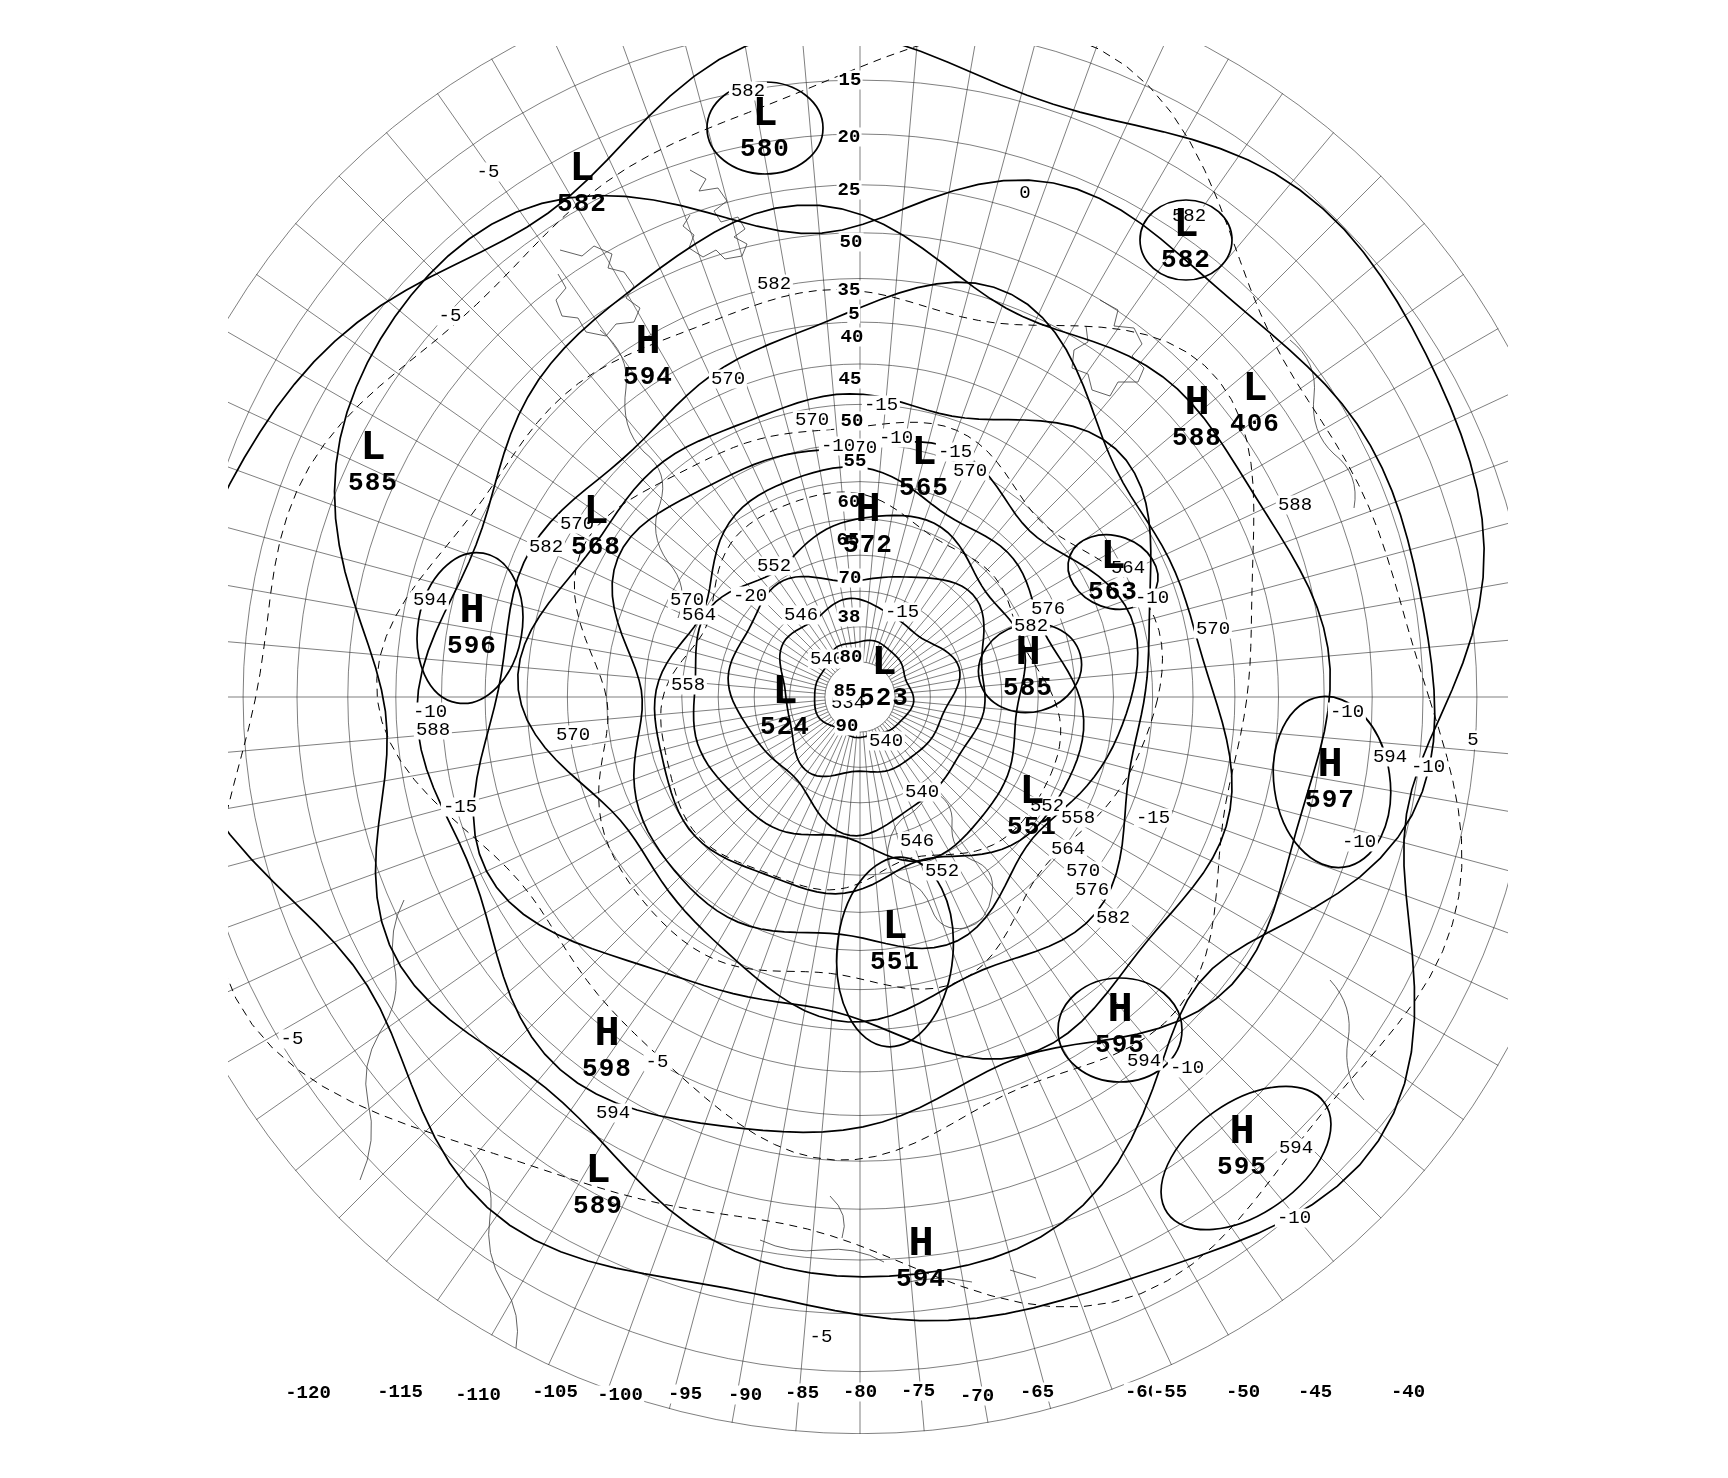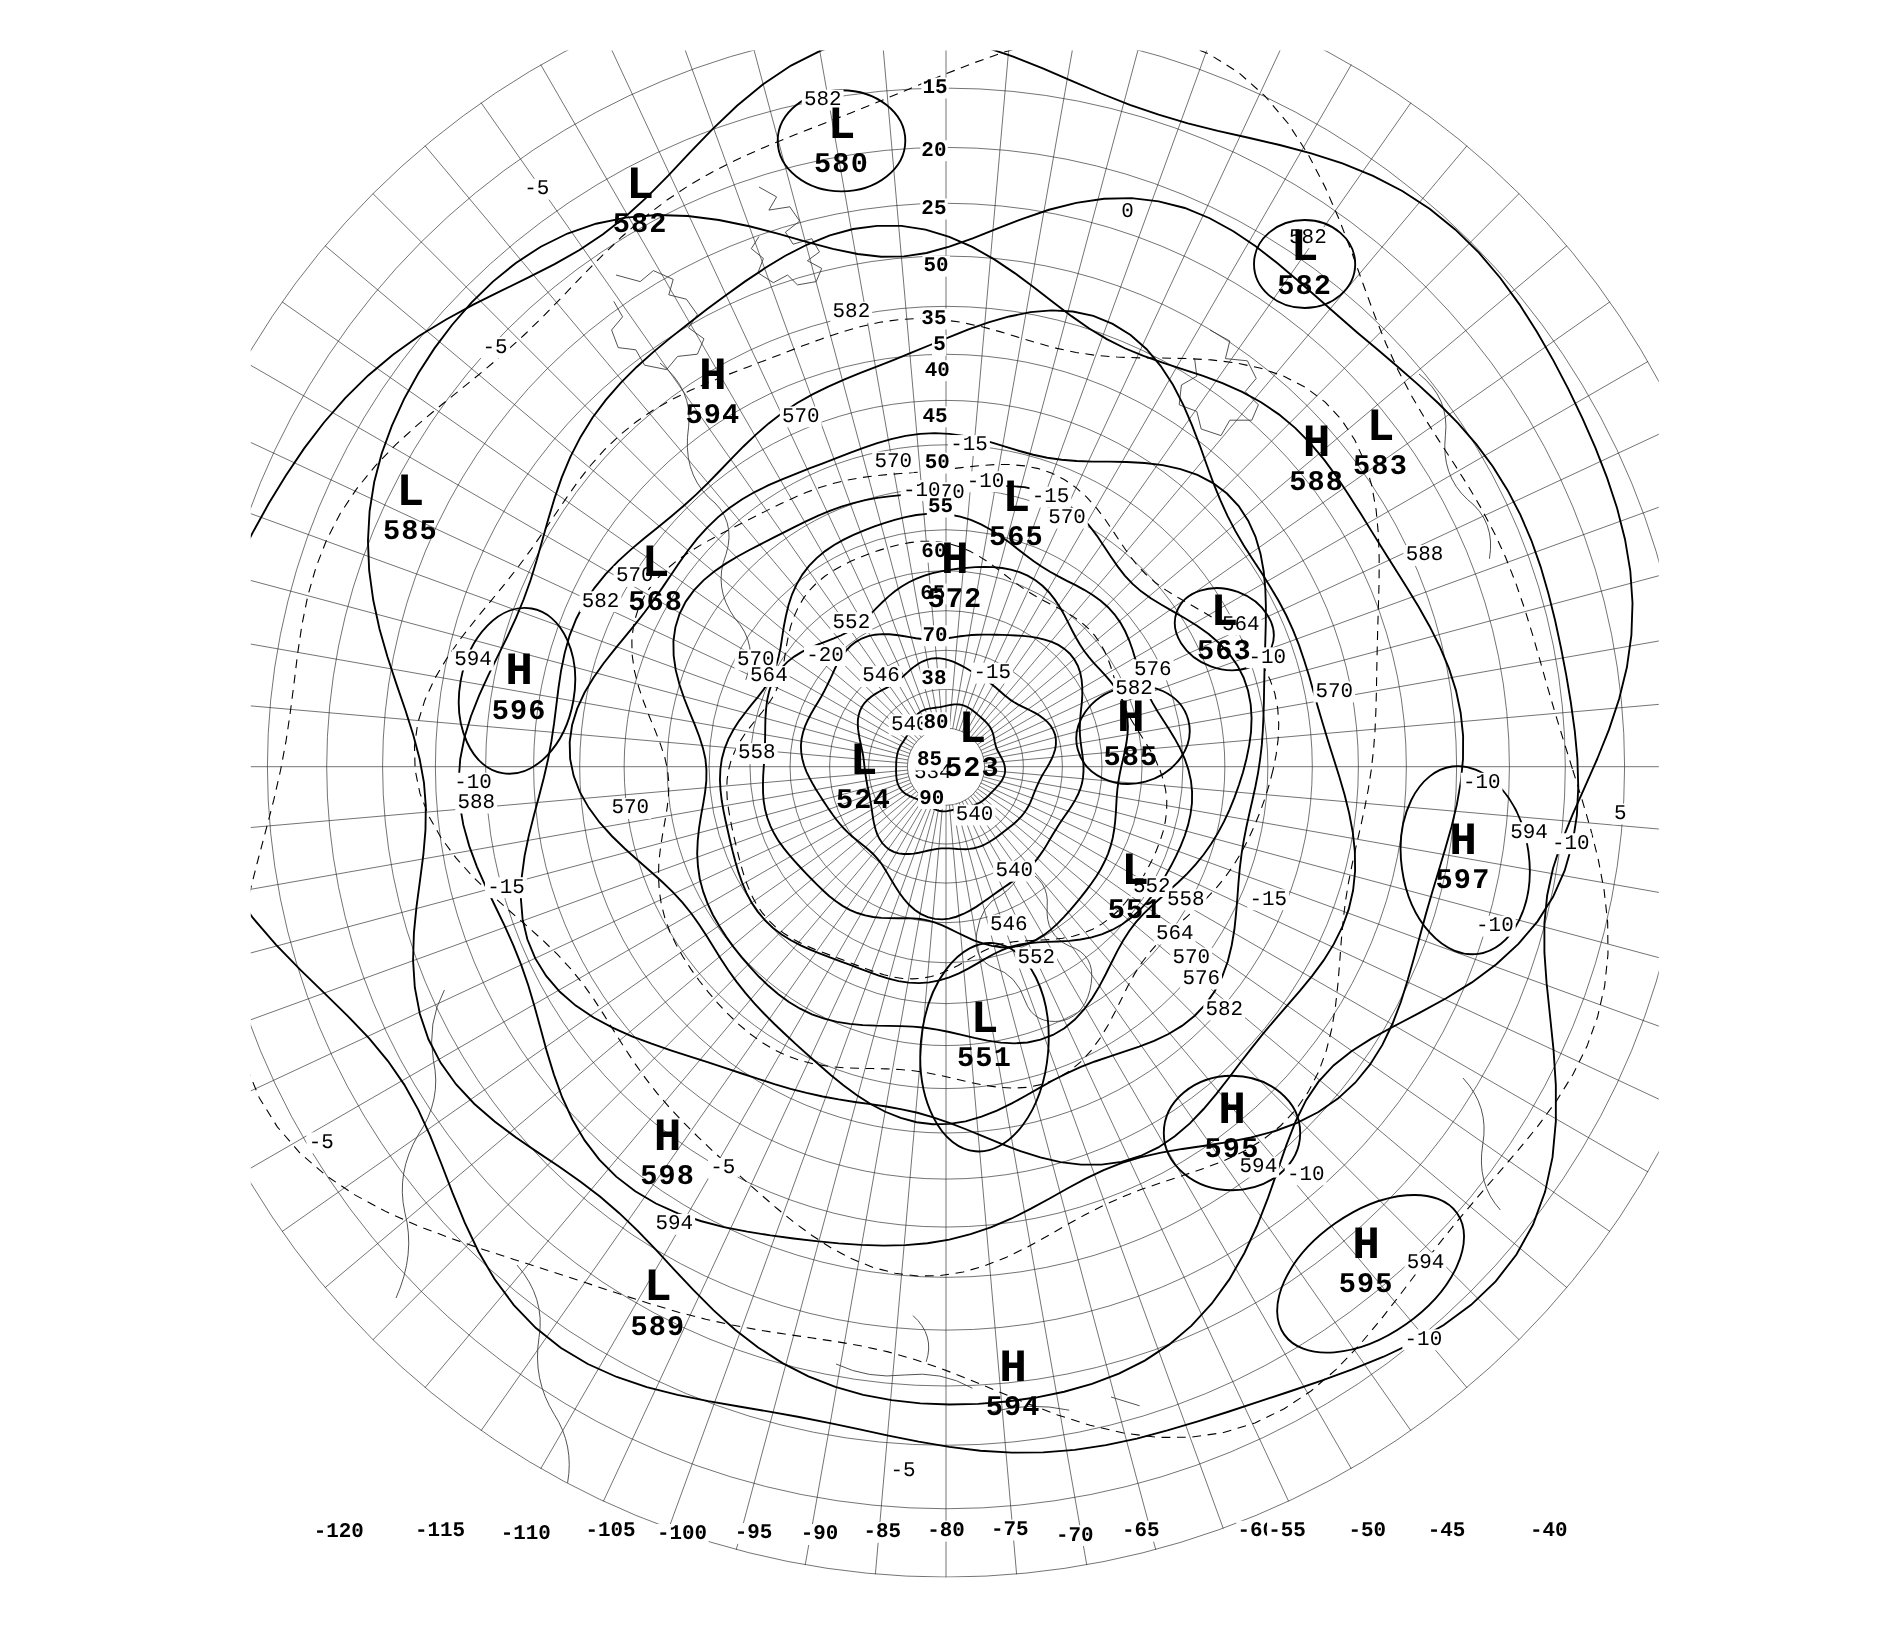--- a/index.html
+++ b/index.html
@@ -302,21 +302,21 @@
       <div class="pc" style="left: 1028px; top: 667px;">
         <span class="hl">H</span>
         <span class="val">585</span>
       </div>
       <div class="pc" style="left: 1197px; top: 417px;">
         <span class="hl">H</span>
         <span class="val">588</span>
       </div>
       <div class="pc" style="left: 1255px; top: 403px;">
         <span class="hl">L</span>
-        <span class="val">583</span>
+        <span class="val">406</span>
       </div>
       <div class="pc" style="left: 1186px; top: 239px;">
         <span class="hl">L</span>
         <span class="val">582</span>
       </div>
       <div class="pc" style="left: 1330px; top: 779px;">
         <span class="hl">H</span>
         <span class="val">597</span>
       </div>
       <div class="pc" style="left: 1032px; top: 806px;">

